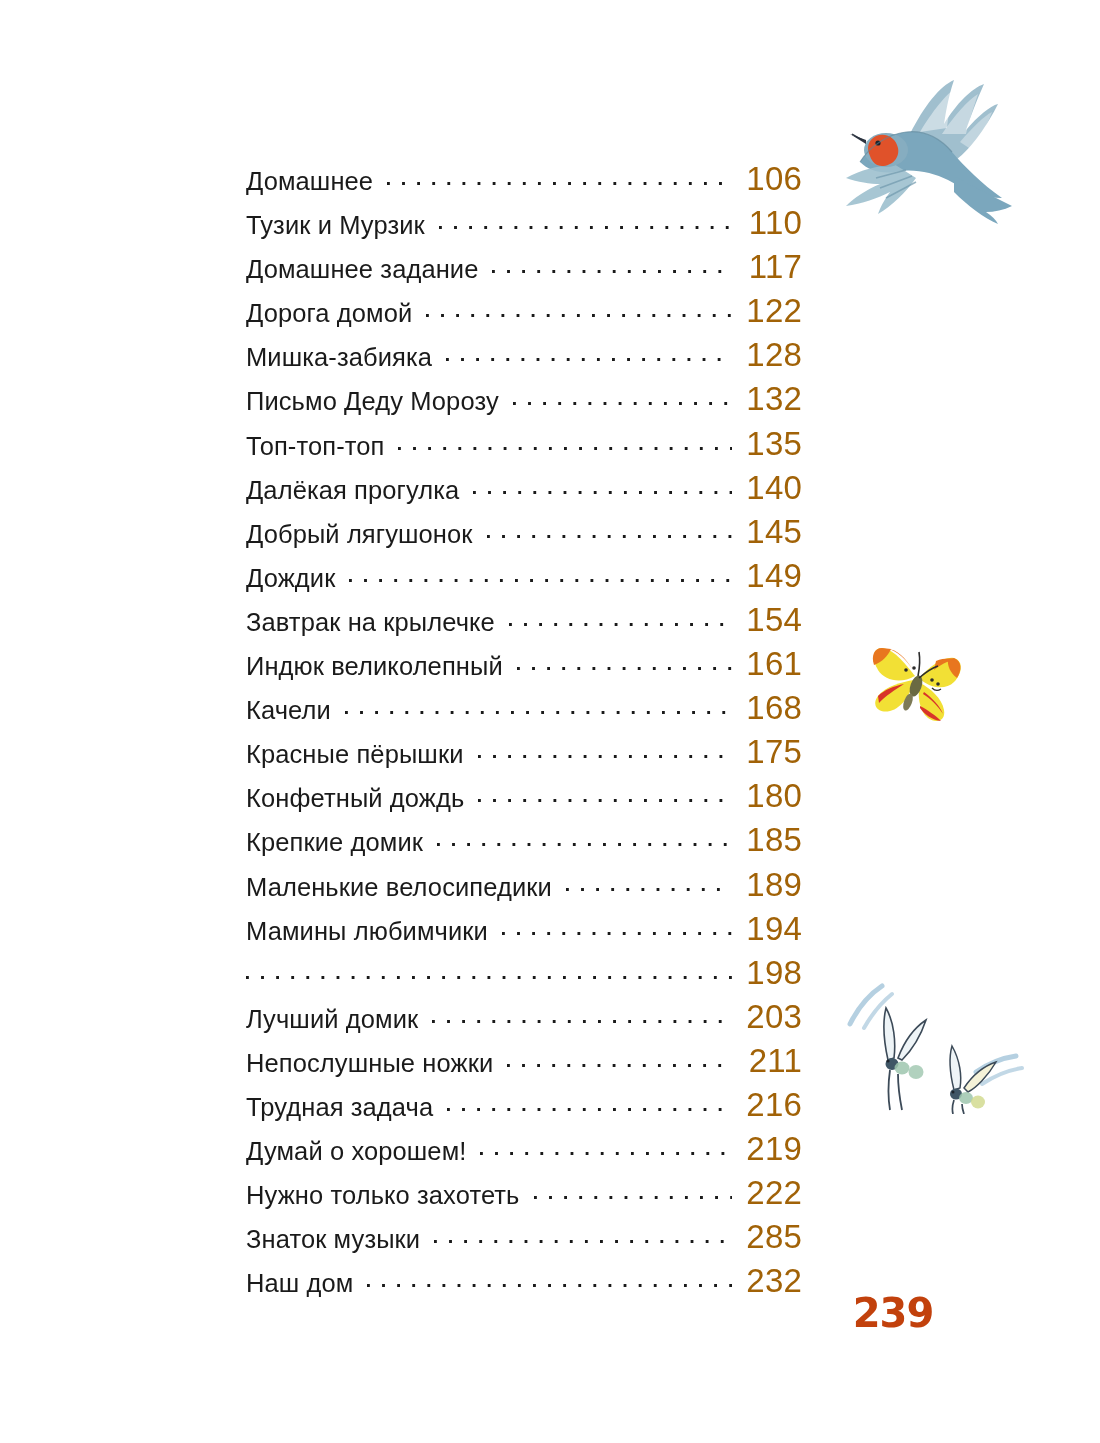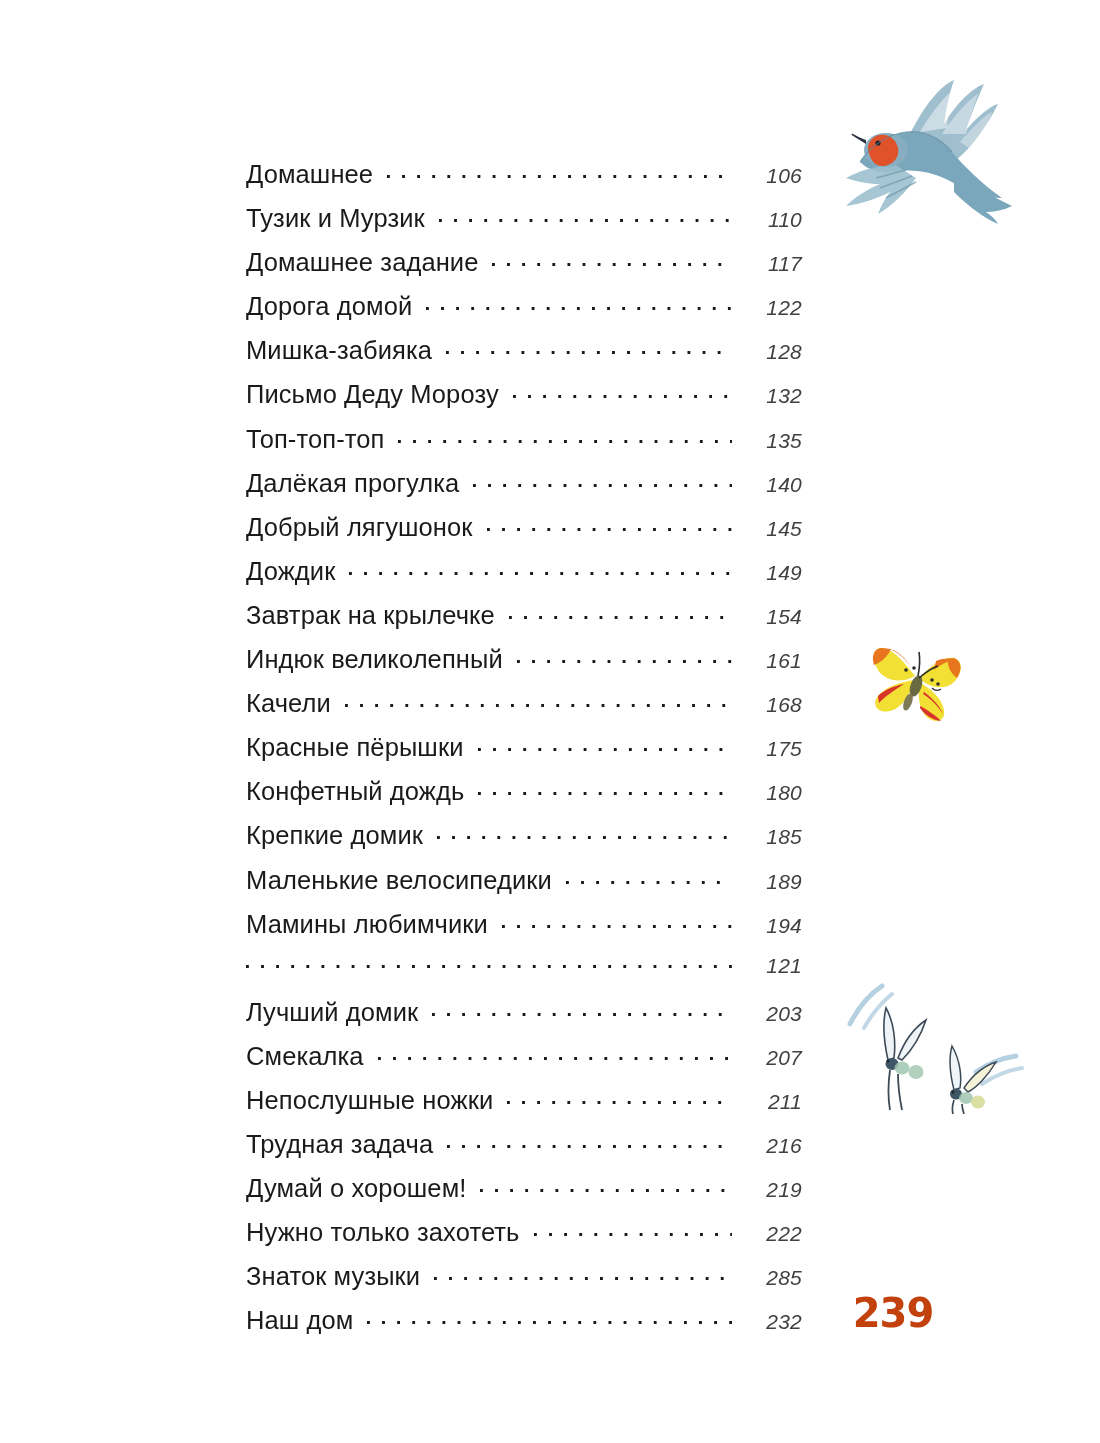--- a/index.html
+++ b/index.html
@@ -53,25 +53,24 @@
     bottom: 0.30em;
     height: 3.2px;
     background-image: radial-gradient(circle at 1.6px 1.6px, #1a1a1a 1.6px, rgba(0,0,0,0) 1.7px);
     background-size: 15.1px 3.2px;
     background-repeat: repeat-x;
   }
   .toc-page {
     flex: 0 0 auto;
     width: 58px;
     text-align: right;
-    font-size: 21px;
-    color: #404040;
+    font-size: 33px;
+    color: #a16207;
     padding-left: 12px;
     letter-spacing: 0.2px;
-    font-style: italic;
   }
 
   
   .folio {
     position: absolute;
     left: 848px;
     top: 1290px;
     width: 90px;
     text-align: center;
     font-family: "DejaVu Sans", sans-serif;
@@ -283,33 +282,28 @@
         <span class="toc-leader"></span>
         <span class="toc-page">189</span>
       </div>
       <div class="toc-row">
         <span class="toc-title">Мамины любимчики</span>
         <span class="toc-leader"></span>
         <span class="toc-page">194</span>
       </div>
       <div class="toc-row">
         <span class="toc-leader"></span>
-        <span class="toc-page">121</span>
+        <span class="toc-page">198</span>
       </div>
       <div class="toc-row">
         <span class="toc-title">Лучший домик</span>
         <span class="toc-leader"></span>
         <span class="toc-page">203</span>
       </div>
       <div class="toc-row">
-        <span class="toc-title">Смекалка</span>
-        <span class="toc-leader"></span>
-        <span class="toc-page">207</span>
-      </div>
-      <div class="toc-row">
         <span class="toc-title">Непослушные ножки</span>
         <span class="toc-leader"></span>
         <span class="toc-page">211</span>
       </div>
       <div class="toc-row">
         <span class="toc-title">Трудная задача</span>
         <span class="toc-leader"></span>
         <span class="toc-page">216</span>
       </div>
       <div class="toc-row">

